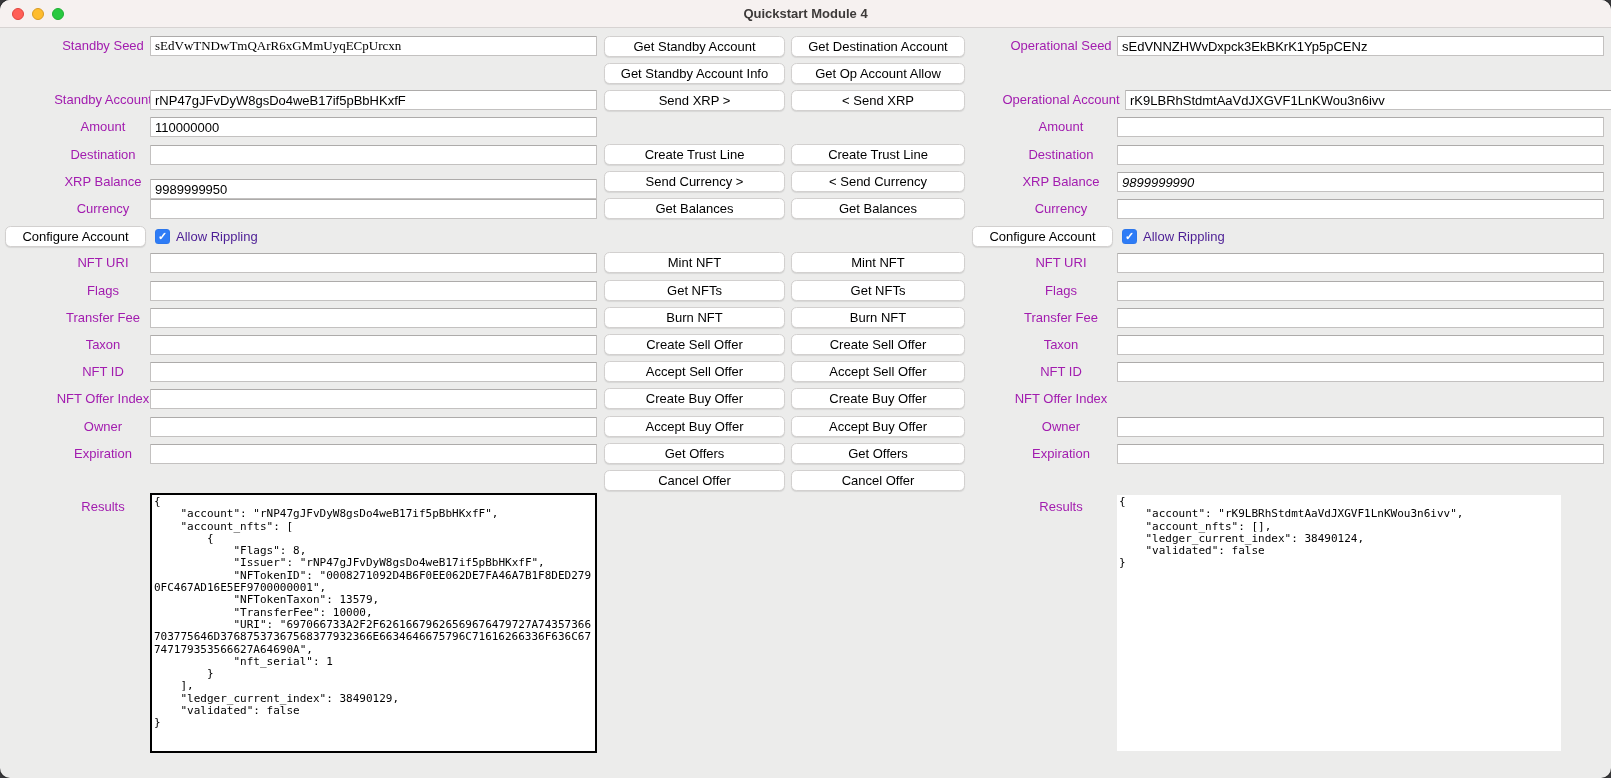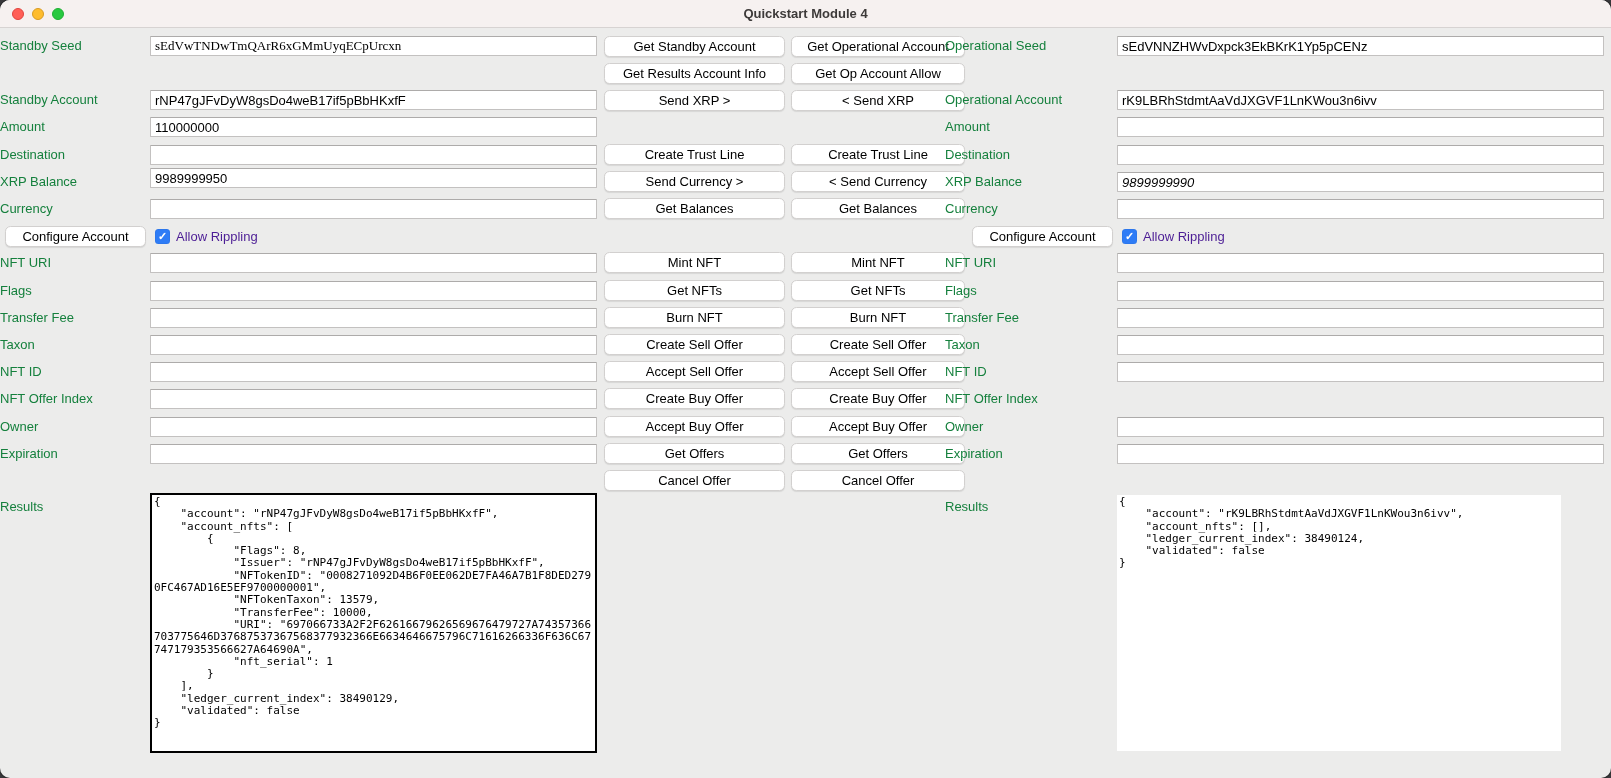--- a/index.html
+++ b/index.html
@@ -19,22 +19,23 @@
     font-size: 13px; font-weight: bold; color: #3d3a39;
   }
   .traffic { position: absolute; left: 12px; top: 8px; display: flex; gap: 8px; }
   .light { width: 12px; height: 12px; border-radius: 50%; }
   .light.red    { background: #ff5f57; border: 0.5px solid #e0443e; }
   .light.yellow { background: #febc2e; border: 0.5px solid #d89b23; }
   .light.green  { background: #28c840; border: 0.5px solid #1faf33; }
 
   .lbl {
     position: absolute; height: 20px; line-height: 20px;
-    font-size: 13px; color: #15803d; text-align: left;
+    font-size: 13px; color: #a21caf; text-align: center;
     white-space: nowrap;
+    margin-left: 32px;
   }
   .lbl-l { left: 0; width: 146px; padding-right: 4px; }
   .lbl-r { left: 945px; width: 168px; }
 
   .entry {
     position: absolute; height: 20px;
     background: #ffffff;
     border: 1px solid #c3c1c0; border-top-color: #adabaa;
     border-radius: 1px;
     font-family: "Liberation Sans", sans-serif;
@@ -105,21 +106,21 @@
   <div class="lbl lbl-l" style="top:90px">Standby Account</div>
   <input class="entry entry-l" style="top: 90px;" value="rNP47gJFvDyW8gsDo4weB17if5pBbHKxfF">
 
   <div class="lbl lbl-l" style="top:117px">Amount</div>
   <input class="entry entry-l" style="top: 117px;" value="110000000">
 
   <div class="lbl lbl-l" style="top:145px">Destination</div>
   <input class="entry entry-l" style="top: 145px;" value="">
 
   <div class="lbl lbl-l" style="top:172px">XRP Balance</div>
-  <input class="entry entry-l" style="top: 168px;" value="9989999950">
+  <input class="entry entry-l" style="top: 179px;" value="9989999950">
 
   <div class="lbl lbl-l" style="top:199px">Currency</div>
   <input class="entry entry-l" style="top: 199px;" value="">
 
   <div class="btn cfg-l" style="top:226px">Configure Account</div>
   <div class="checkrow" style="left:155px; top:226px">
     <span class="checkbox"></span>
     <span class="checklabel">Allow Rippling</span>
   </div>
 
@@ -161,56 +162,56 @@
             "URI": "697066733A2F2F62616679626569676479727A74357366703775646D37687537367568377932366E6634646675796C71616266336F636C67747179353566627A64690A",
             "nft_serial": 1
         }
     ],
     "ledger_current_index": 38490129,
     "validated": false
 }</pre>
   </div>
 
   <div class="btn col1" style="top:36px">Get Standby Account</div>
-  <div class="btn col1" style="top:63px">Get Results Account Info</div>
+  <div class="btn col1" style="top:63px">Get Standby Account Info</div>
   <div class="btn col1" style="top:90px">Send XRP &gt;</div>
   <div class="btn col1" style="top:144px">Create Trust Line</div>
   <div class="btn col1" style="top:171px">Send Currency &gt;</div>
   <div class="btn col1" style="top:198px">Get Balances</div>
   <div class="btn col1" style="top:252px">Mint NFT</div>
   <div class="btn col1" style="top:280px">Get NFTs</div>
   <div class="btn col1" style="top:307px">Burn NFT</div>
   <div class="btn col1" style="top:334px">Create Sell Offer</div>
   <div class="btn col1" style="top:361px">Accept Sell Offer</div>
   <div class="btn col1" style="top:388px">Create Buy Offer</div>
   <div class="btn col1" style="top:416px">Accept Buy Offer</div>
   <div class="btn col1" style="top:443px">Get Offers</div>
   <div class="btn col1" style="top:470px">Cancel Offer</div>
 
-  <div class="btn col2" style="top:36px">Get Operational Account</div>
+  <div class="btn col2" style="top:36px">Get Destination Account</div>
   <div class="btn col2" style="top:63px">Get Op Account Allow</div>
   <div class="btn col2" style="top:90px">&lt; Send XRP</div>
   <div class="btn col2" style="top:144px">Create Trust Line</div>
   <div class="btn col2" style="top:171px">&lt; Send Currency</div>
   <div class="btn col2" style="top:198px">Get Balances</div>
   <div class="btn col2" style="top:252px">Mint NFT</div>
   <div class="btn col2" style="top:280px">Get NFTs</div>
   <div class="btn col2" style="top:307px">Burn NFT</div>
   <div class="btn col2" style="top:334px">Create Sell Offer</div>
   <div class="btn col2" style="top:361px">Accept Sell Offer</div>
   <div class="btn col2" style="top:388px">Create Buy Offer</div>
   <div class="btn col2" style="top:416px">Accept Buy Offer</div>
   <div class="btn col2" style="top:443px">Get Offers</div>
   <div class="btn col2" style="top:470px">Cancel Offer</div>
 
   <div class="lbl lbl-r" style="top:36px">Operational Seed</div>
   <input class="entry entry-r" style="top: 36px;" value="sEdVNNZHWvDxpck3EkBKrK1Yp5pCENz">
 
   <div class="lbl lbl-r" style="top:90px">Operational Account</div>
-  <input class="entry entry-r" style="top: 90px;" value="rK9LBRhStdmtAaVdJXGVF1LnKWou3n6ivv">
+  <input class="entry entry-r" style="top: 90px; margin-left: 8px;" value="rK9LBRhStdmtAaVdJXGVF1LnKWou3n6ivv">
 
   <div class="lbl lbl-r" style="top:117px">Amount</div>
   <input class="entry entry-r" style="top: 117px;" value="">
 
   <div class="lbl lbl-r" style="top:145px">Destination</div>
   <input class="entry entry-r" style="top: 145px;" value="">
 
   <div class="lbl lbl-r" style="top:172px">XRP Balance</div>
   <input class="entry entry-r" style="top: 172px; font-style: italic;" value="9899999990">
 

